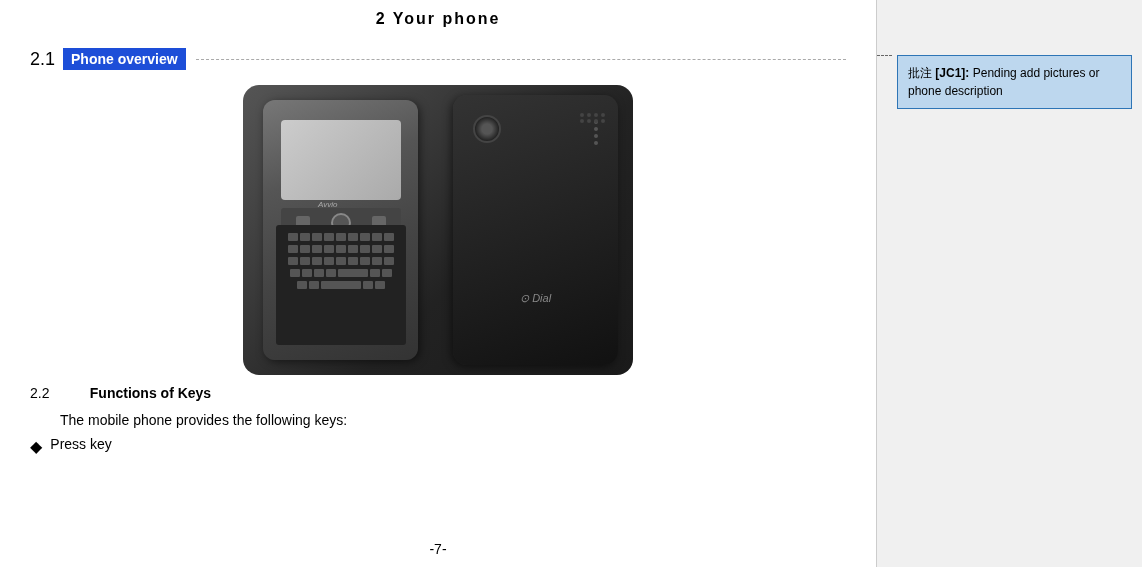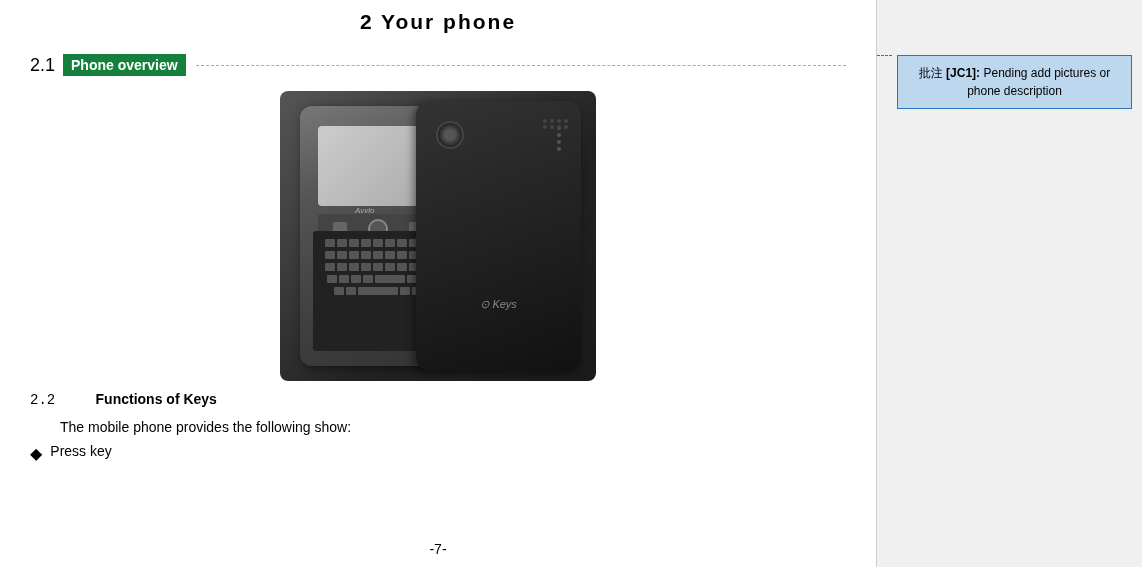--- a/index.html
+++ b/index.html
@@ -21,59 +21,58 @@
       padding: 10px 30px 10px 30px;
       position: relative;
       border-right: 1px solid #ccc;
       overflow: hidden;
     }
     .sidebar {
       width: 265px;
       background: #f0f0f0;
       padding: 10px;
       position: relative;
-      text-align: center;
     }
     .page-heading {
       text-align: center;
-      font-size: 21px;
+      font-size: 16px;
       font-weight: bold;
       margin-bottom: 20px;
       letter-spacing: 2px;
     }
     .section-header {
       display: flex;
       align-items: center;
       margin-bottom: 15px;
     }
     .section-number {
       font-size: 18px;
       font-weight: normal;
       margin-right: 8px;
     }
     .section-title {
-      background-color: #15803d;
+      background-color: #1d4ed8;
       color: white;
       padding: 3px 8px;
       font-size: 14px;
       font-weight: bold;
     }
     .section-divider {
       border: none;
       border-top: 1px dashed #aaa;
       flex: 1;
       margin-left: 10px;
     }
     .phone-image-placeholder {
-      width: 316px;
+      width: 390px;
       height: 290px;
       margin: 0 auto 8px auto;
       display: block;
       background: linear-gradient(135deg, #555 0%, #333 40%, #222 60%, #1a1a1a 100%);
-      border-radius: 8px;
+      border-radius: 16px;
       position: relative;
       overflow: hidden;
     }
     .phone-img-inner {
       width: 100%;
       height: 100%;
       display: flex;
       align-items: center;
       justify-content: center;
       position: relative;
@@ -169,21 +168,20 @@
       height: 4px;
       background: #555;
       border-radius: 50%;
     }
     .subsection-header {
       margin: 10px 0 8px 0;
       font-size: 14px;
     }
     .subsection-number {
       font-weight: normal;
-      font-family: Liberation Mono, monospace;
     }
     .subsection-title {
       font-weight: bold;
       margin-left: 17px;
     }
     .intro-text {
       margin: 5px 0 5px 30px;
       line-height: 1.6;
     }
     .list-item {
@@ -337,32 +335,32 @@
         <div style="position:absolute;top:18px;right:12px;display:grid;grid-template-columns:repeat(4,5px);gap:2px;">
           <div style="width:4px;height:4px;background:#444;border-radius:50%;"></div>
           <div style="width:4px;height:4px;background:#444;border-radius:50%;"></div>
           <div style="width:4px;height:4px;background:#444;border-radius:50%;"></div>
           <div style="width:4px;height:4px;background:#444;border-radius:50%;"></div>
           <div style="width:4px;height:4px;background:#444;border-radius:50%;"></div>
           <div style="width:4px;height:4px;background:#444;border-radius:50%;"></div>
           <div style="width:4px;height:4px;background:#444;border-radius:50%;"></div>
           <div style="width:4px;height:4px;background:#444;border-radius:50%;"></div>
         </div>
-        <div class="phone-back-logo">⊙ Keys</div>
+        <div class="phone-back-logo">⊙ Dial</div>
       </div>
     </div>
   </div>
 
   <div class="subsection-header">
     <span class="subsection-number">2.2</span>
     &nbsp;&nbsp;&nbsp;&nbsp;
     <span class="subsection-title">Functions of Keys</span>
   </div>
 
-  <p class="intro-text">The mobile phone provides the following show:</p>
+  <p class="intro-text">The mobile phone provides the following keys:</p>
 
   <div class="list-item">
     <span class="diamond-bullet">◆</span>
     <div class="list-item-content">
       <span class="list-item-title">Press key</span>
     </div>
   </div>
 
   <div class="page-footer">
     <span>-7-</span>

